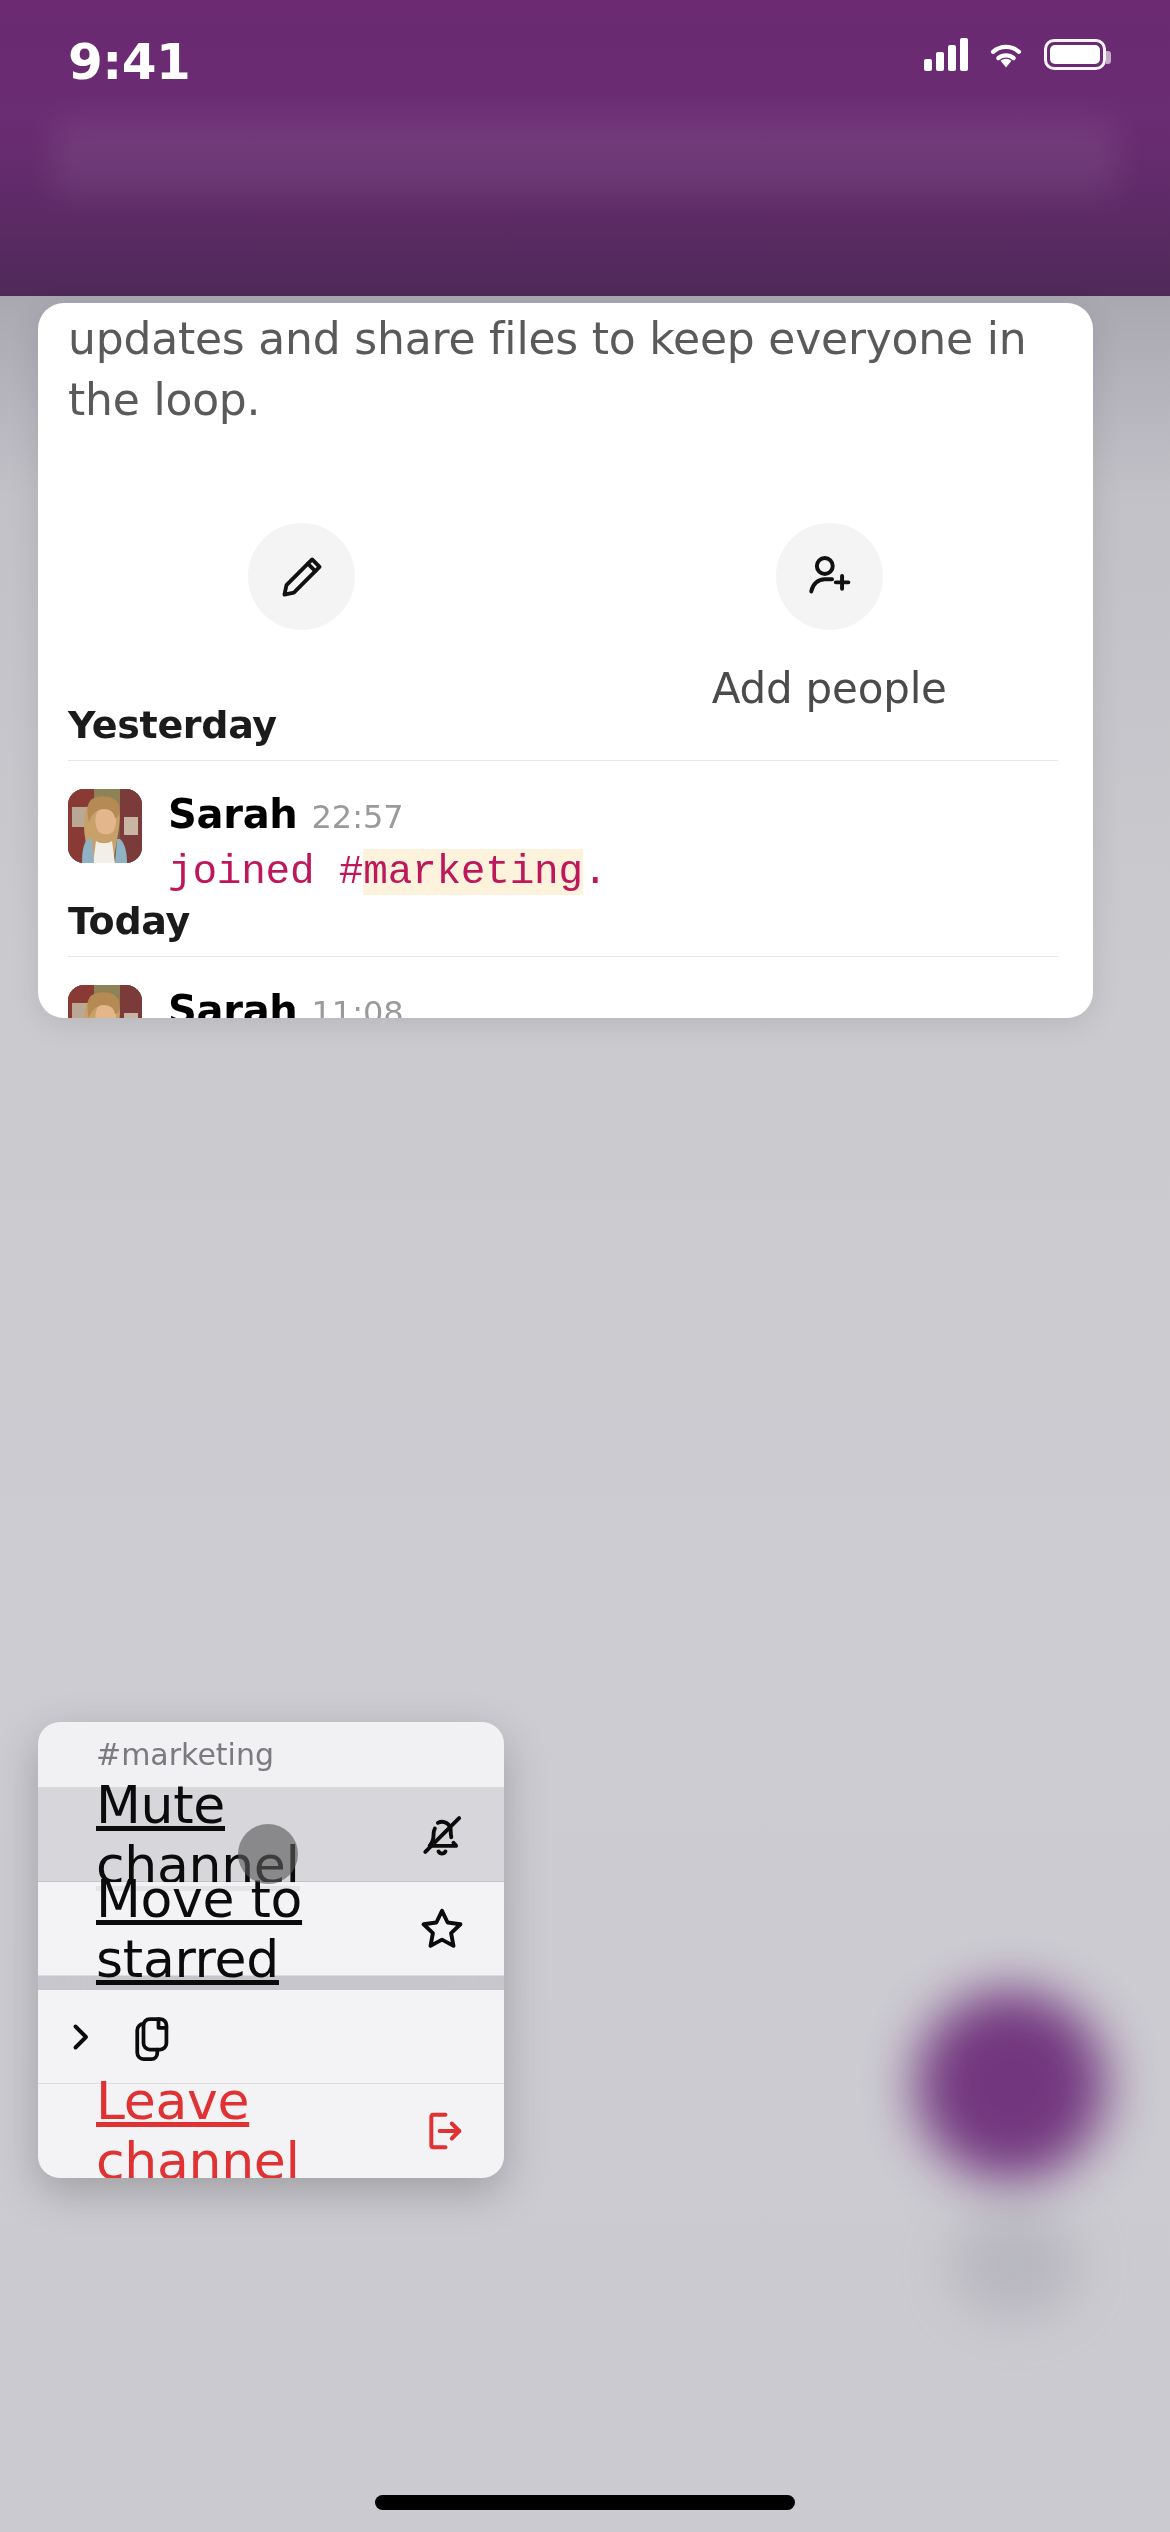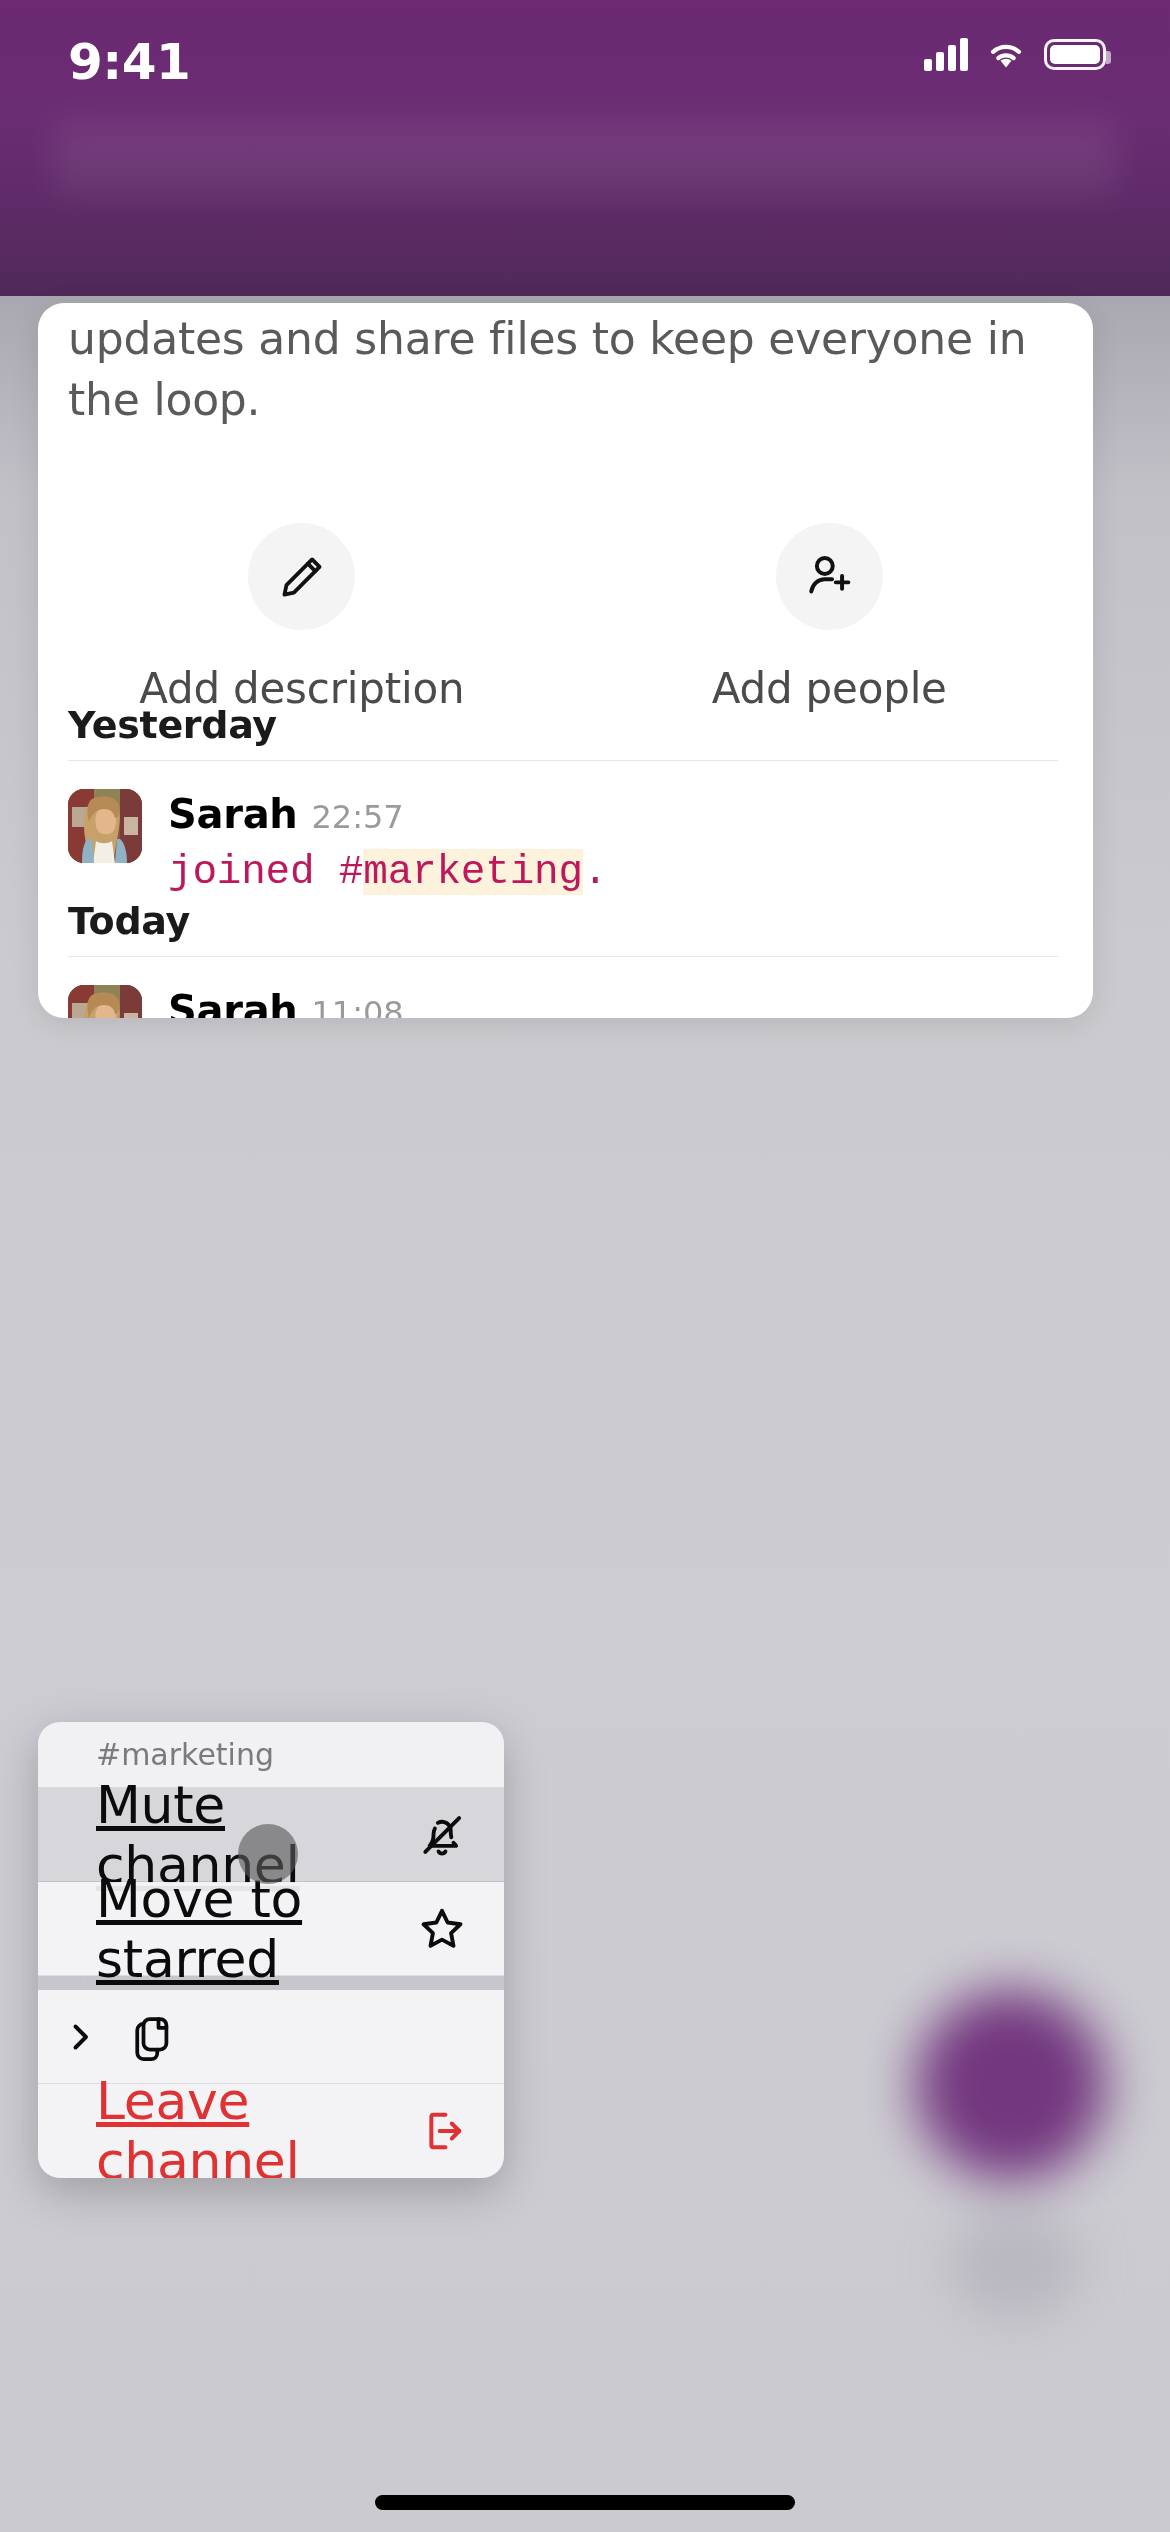--- a/index.html
+++ b/index.html
@@ -237,21 +237,20 @@
 
     <div class="actions">
 
       <div class="action">
         <div class="action-circle">
           <svg width="54" height="54" viewBox="0 0 24 24" fill="none" stroke="#111" stroke-width="1.7" stroke-linecap="round" stroke-linejoin="round">
             <path d="M16.5 4.2l3.3 3.3L8.4 18.9l-4.2.9.9-4.2z"></path>
             <path d="M14.6 6.1l3.3 3.3"></path>
           </svg>
         </div>
-        <div class="action-label">Add description</div>
       </div>
 
       <div class="action">
         <div class="action-circle">
           <svg width="56" height="56" viewBox="0 0 24 24" fill="none" stroke="#111" stroke-width="1.7" stroke-linecap="round" stroke-linejoin="round">
             <circle cx="10.2" cy="7.3" r="3.4"></circle>
             <path d="M4.4 18.2c.6-3.2 3-5.2 5.8-5.2h3.1"></path>
             <path d="M17.6 11.6v5.4M14.9 14.3h5.4"></path>
           </svg>
         </div>

